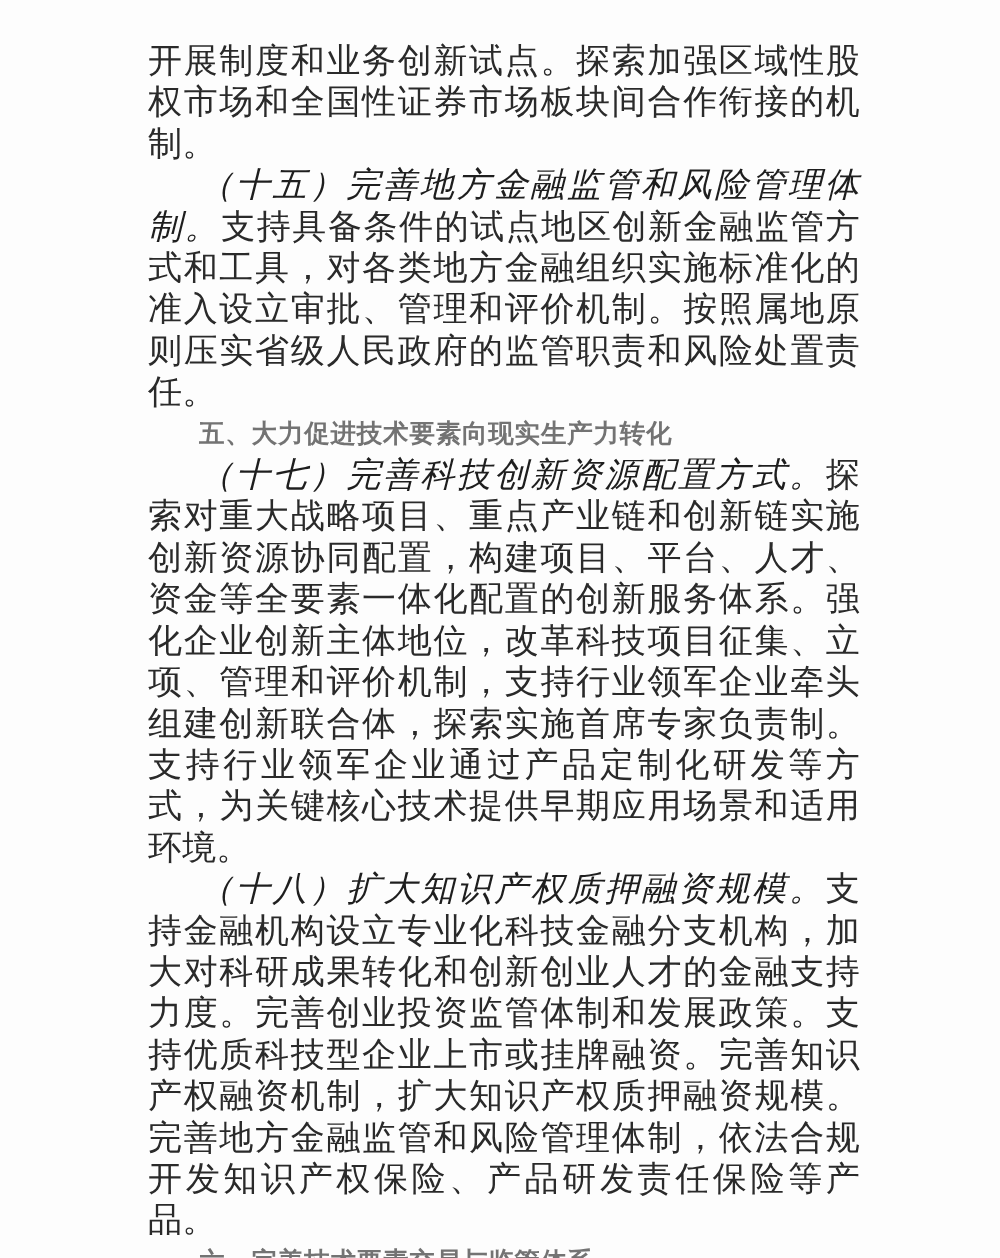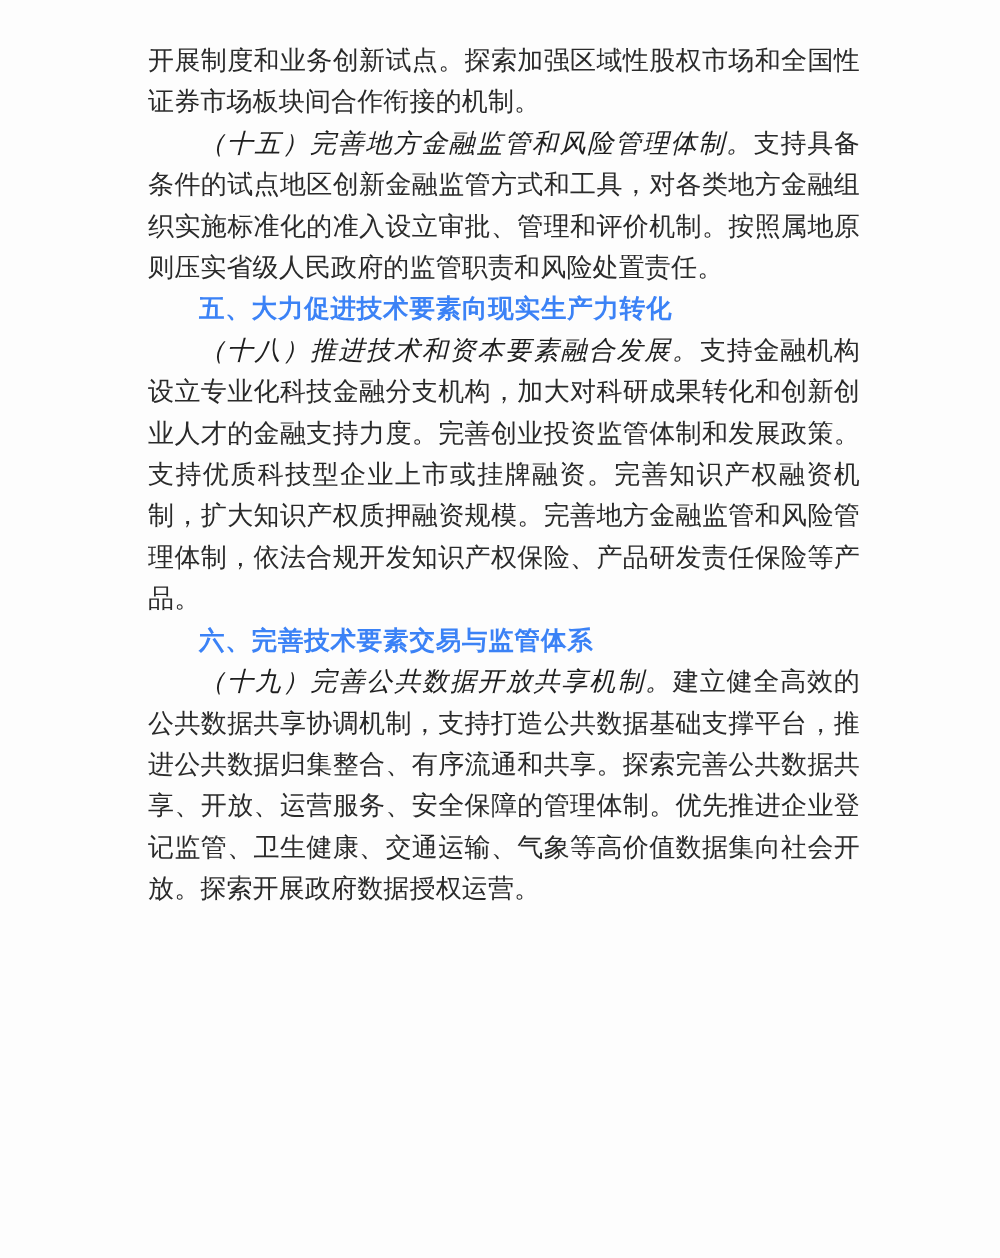--- a/index.html
+++ b/index.html
@@ -26,21 +26,21 @@
   }
 
   
   .doc-body {
     width: 712px;
     margin: 0;
   }
 
   p.para {
     margin: 0;
-    font-size: 26px;
+    font-size: 34px;
     line-height: 41.4px;
     text-align: justify;
     text-justify: inter-ideograph;
     text-indent: 51px;
     letter-spacing: 0.15px;
     color: #232323;
     font-family: "DejaVu Serif", "Liberation Serif", serif;
   }
 
   p.para.cont {
@@ -62,32 +62,33 @@
     color: #2a2a2a;
   }
 
   h2.section-heading {
     margin: 0;
     font-size: 25.5px;
     line-height: 41.4px;
     font-weight: bold;
     text-indent: 51px;
     letter-spacing: 0.8px;
-    color: #3b82f6;
+    color: #737373;
     font-family: "DejaVu Serif", "Liberation Serif", serif;
   }
 
   
   .blk { display: block; }
 </style>
 </head>
 <body>
 
 <div id="page">
   <div class="doc-body" id="doc-body">
       <p class="para blk cont"><span class="rest">开展制度和业务创新试点。探索加强区域性股权市场和全国性证券市场板块间合作衔接的机制。</span></p>
       <p class="para blk"><span class="lead">（十五）完善地方金融监管和风险管理体制。</span><span class="rest">支持具备条件的试点地区创新金融监管方式和工具，对各类地方金融组织实施标准化的准入设立审批、管理和评价机制。按照属地原则压实省级人民政府的监管职责和风险处置责任。</span></p>
       <h2 class="section-heading blk">五、大力促进技术要素向现实生产力转化</h2>
-      <p class="para blk"><span class="lead">（十八）推进技术和资本要素融合发展。</span><span class="rest">支持金融机构设立专业化科技金融分支机构，加大对科研成果转化和创新创业人才的金融支持力度。完善创业投资监管体制和发展政策。支持优质科技型企业上市或挂牌融资。完善知识产权融资机制，扩大知识产权质押融资规模。完善地方金融监管和风险管理体制，依法合规开发知识产权保险、产品研发责任保险等产品。</span></p>
+      <p class="para blk"><span class="lead">（十七）完善科技创新资源配置方式。</span><span class="rest">探索对重大战略项目、重点产业链和创新链实施创新资源协同配置，构建项目、平台、人才、资金等全要素一体化配置的创新服务体系。强化企业创新主体地位，改革科技项目征集、立项、管理和评价机制，支持行业领军企业牵头组建创新联合体，探索实施首席专家负责制。支持行业领军企业通过产品定制化研发等方式，为关键核心技术提供早期应用场景和适用环境。</span></p>
+      <p class="para blk"><span class="lead">（十八）扩大知识产权质押融资规模。</span><span class="rest">支持金融机构设立专业化科技金融分支机构，加大对科研成果转化和创新创业人才的金融支持力度。完善创业投资监管体制和发展政策。支持优质科技型企业上市或挂牌融资。完善知识产权融资机制，扩大知识产权质押融资规模。完善地方金融监管和风险管理体制，依法合规开发知识产权保险、产品研发责任保险等产品。</span></p>
       <h2 class="section-heading blk">六、完善技术要素交易与监管体系</h2>
       <p class="para blk"><span class="lead">（十九）完善公共数据开放共享机制。</span><span class="rest">建立健全高效的公共数据共享协调机制，支持打造公共数据基础支撑平台，推进公共数据归集整合、有序流通和共享。探索完善公共数据共享、开放、运营服务、安全保障的管理体制。优先推进企业登记监管、卫生健康、交通运输、气象等高价值数据集向社会开放。探索开展政府数据授权运营。</span></p>
     </div>
 </div>
 
 </body></html>

